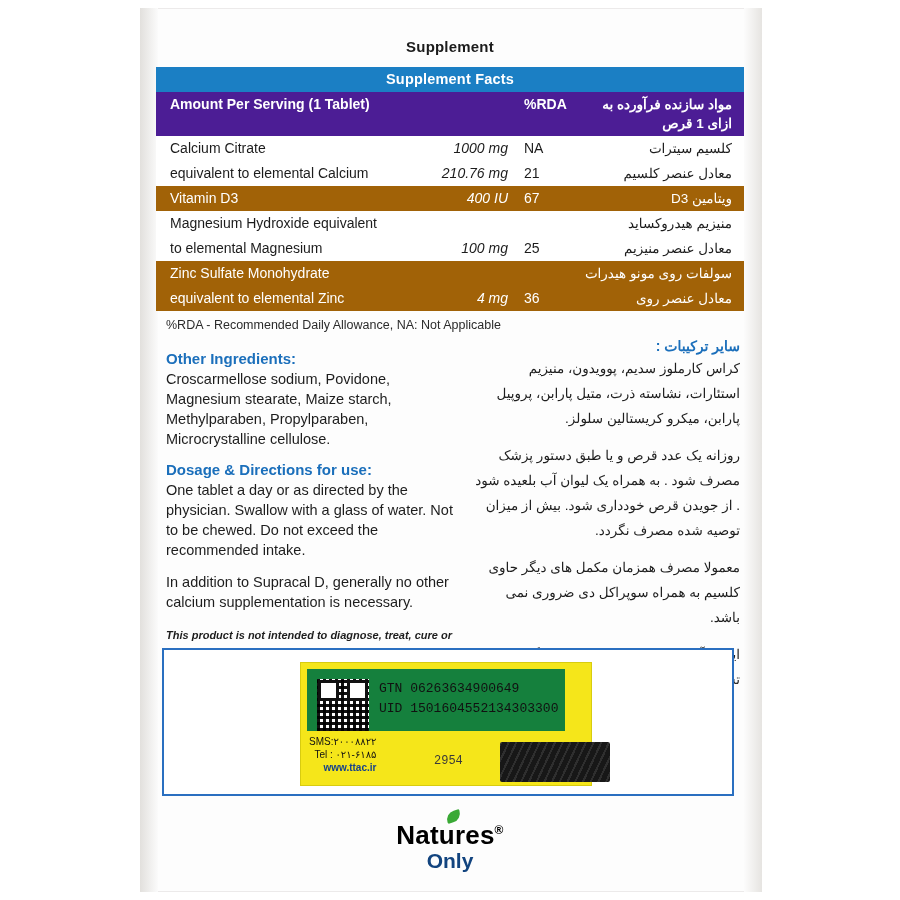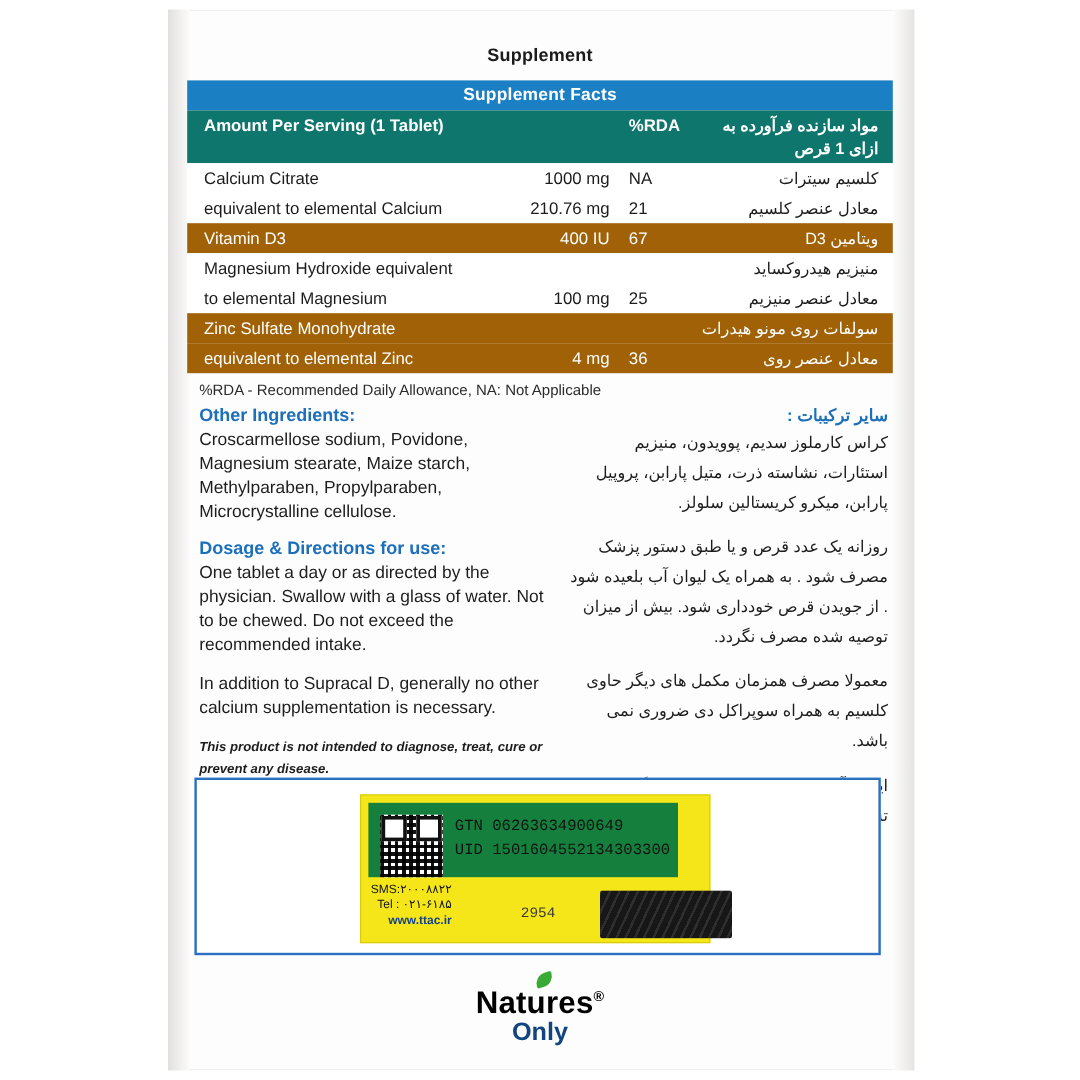--- a/index.html
+++ b/index.html
@@ -87,38 +87,39 @@
   }
   .row.blue {
     background: #a16207;
     color: #ffffff;
   }
   .row.white {
     background: #ffffff;
     color: #1c1c1c;
   }
   .row.hdr {
-    background: #0f766e;
+    background: #4c1d95;
     color: #ffffff;
     font-weight: bold;
   }
   .c-name {
     width: 266px;
     padding: 3px 0 3px 14px;
     font-size: 14px;
     line-height: 19px;
     box-sizing: border-box;
   }
   .c-amt {
     width: 92px;
     text-align: right;
     padding: 3px 6px 3px 0;
     font-size: 14px;
     line-height: 19px;
     box-sizing: border-box;
+    font-style: italic;
   }
   .c-rda {
     width: 70px;
     text-align: left;
     padding: 3px 0 3px 10px;
     font-size: 14px;
     line-height: 19px;
     box-sizing: border-box;
   }
   .c-fa {
@@ -138,21 +139,21 @@
 
   
   .body-cols {
     position: relative;
     margin-top: 6px;
     height: 330px;
   }
   .col-en {
     position: absolute;
     left: 16px;
-    top: 0;
+    top: 12px;
     width: 300px;
     color: #1d1d1d;
   }
   .col-fa {
     position: absolute;
     right: 10px;
     top: 0;
     width: 268px;
     direction: rtl;
     text-align: right;

